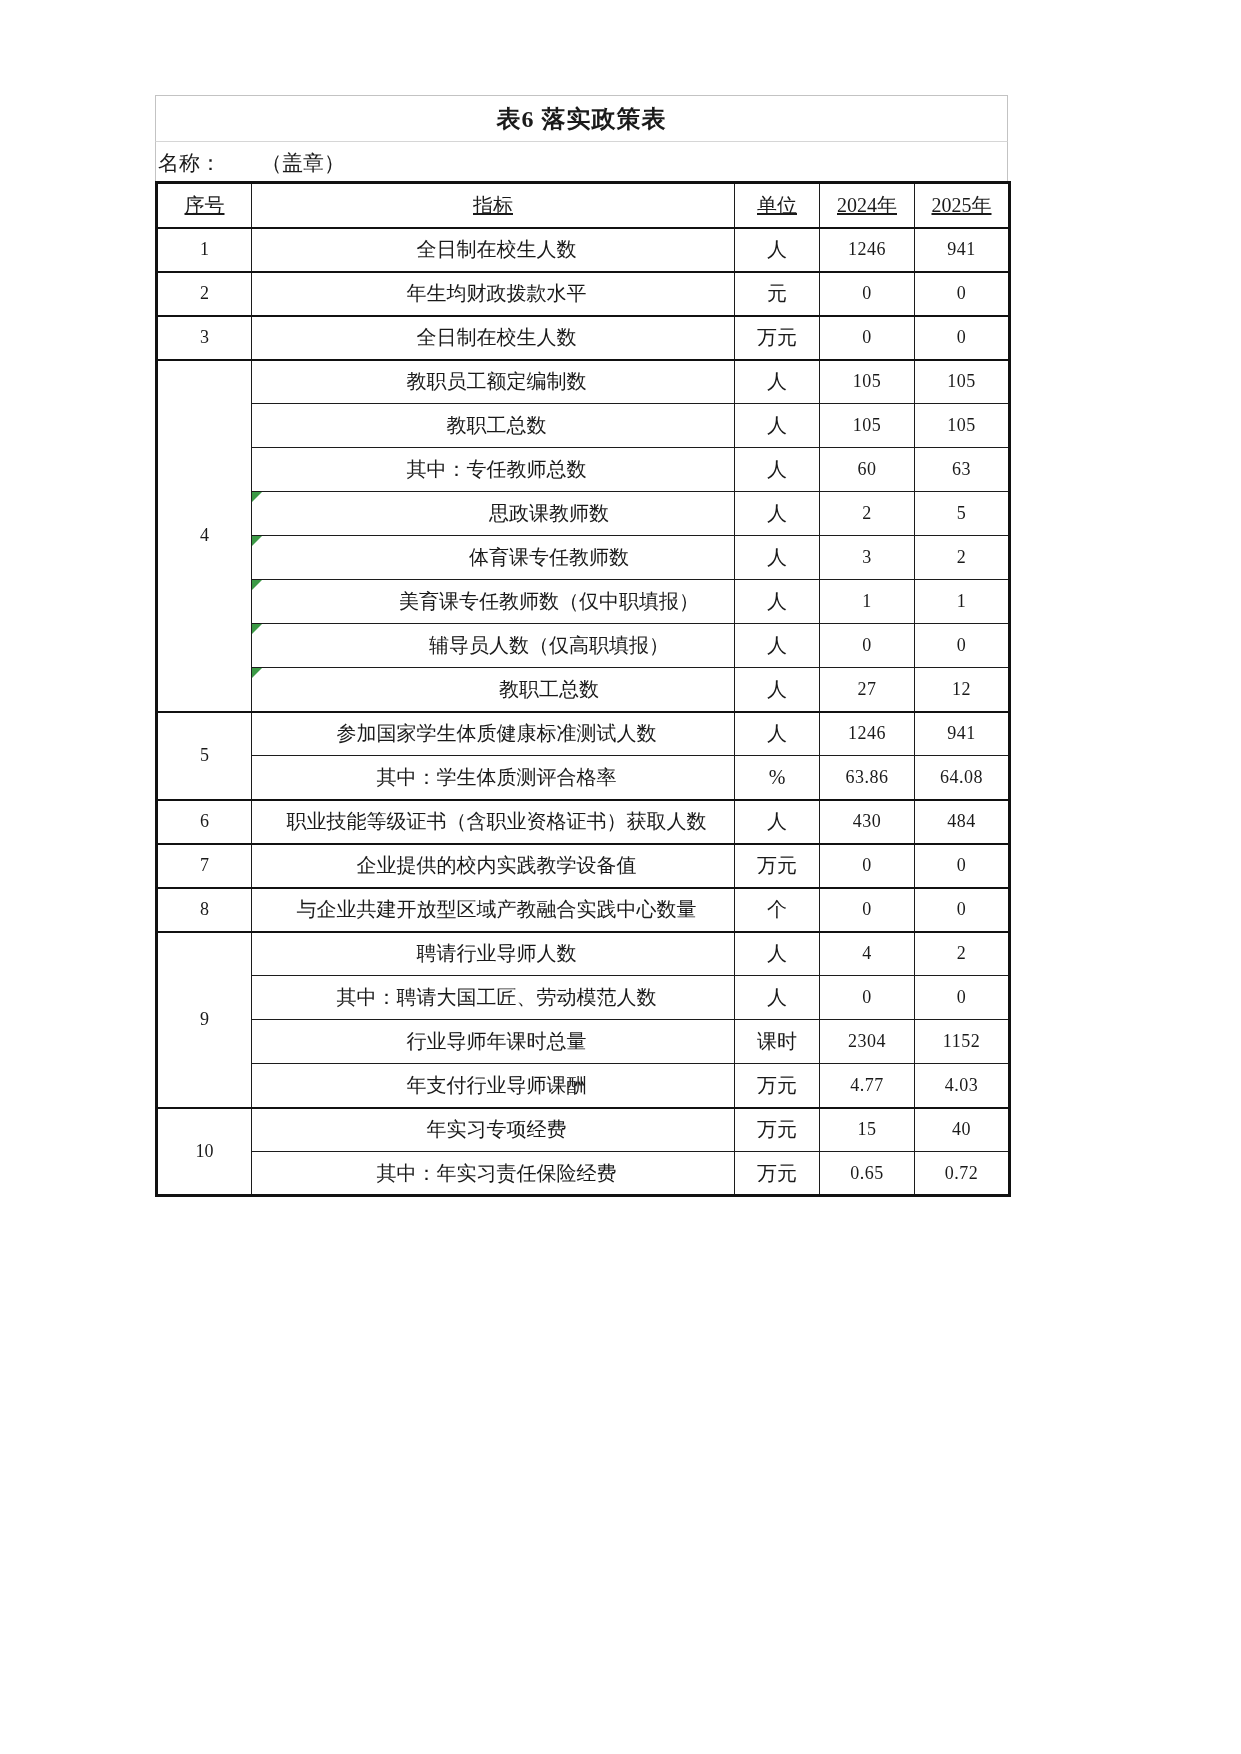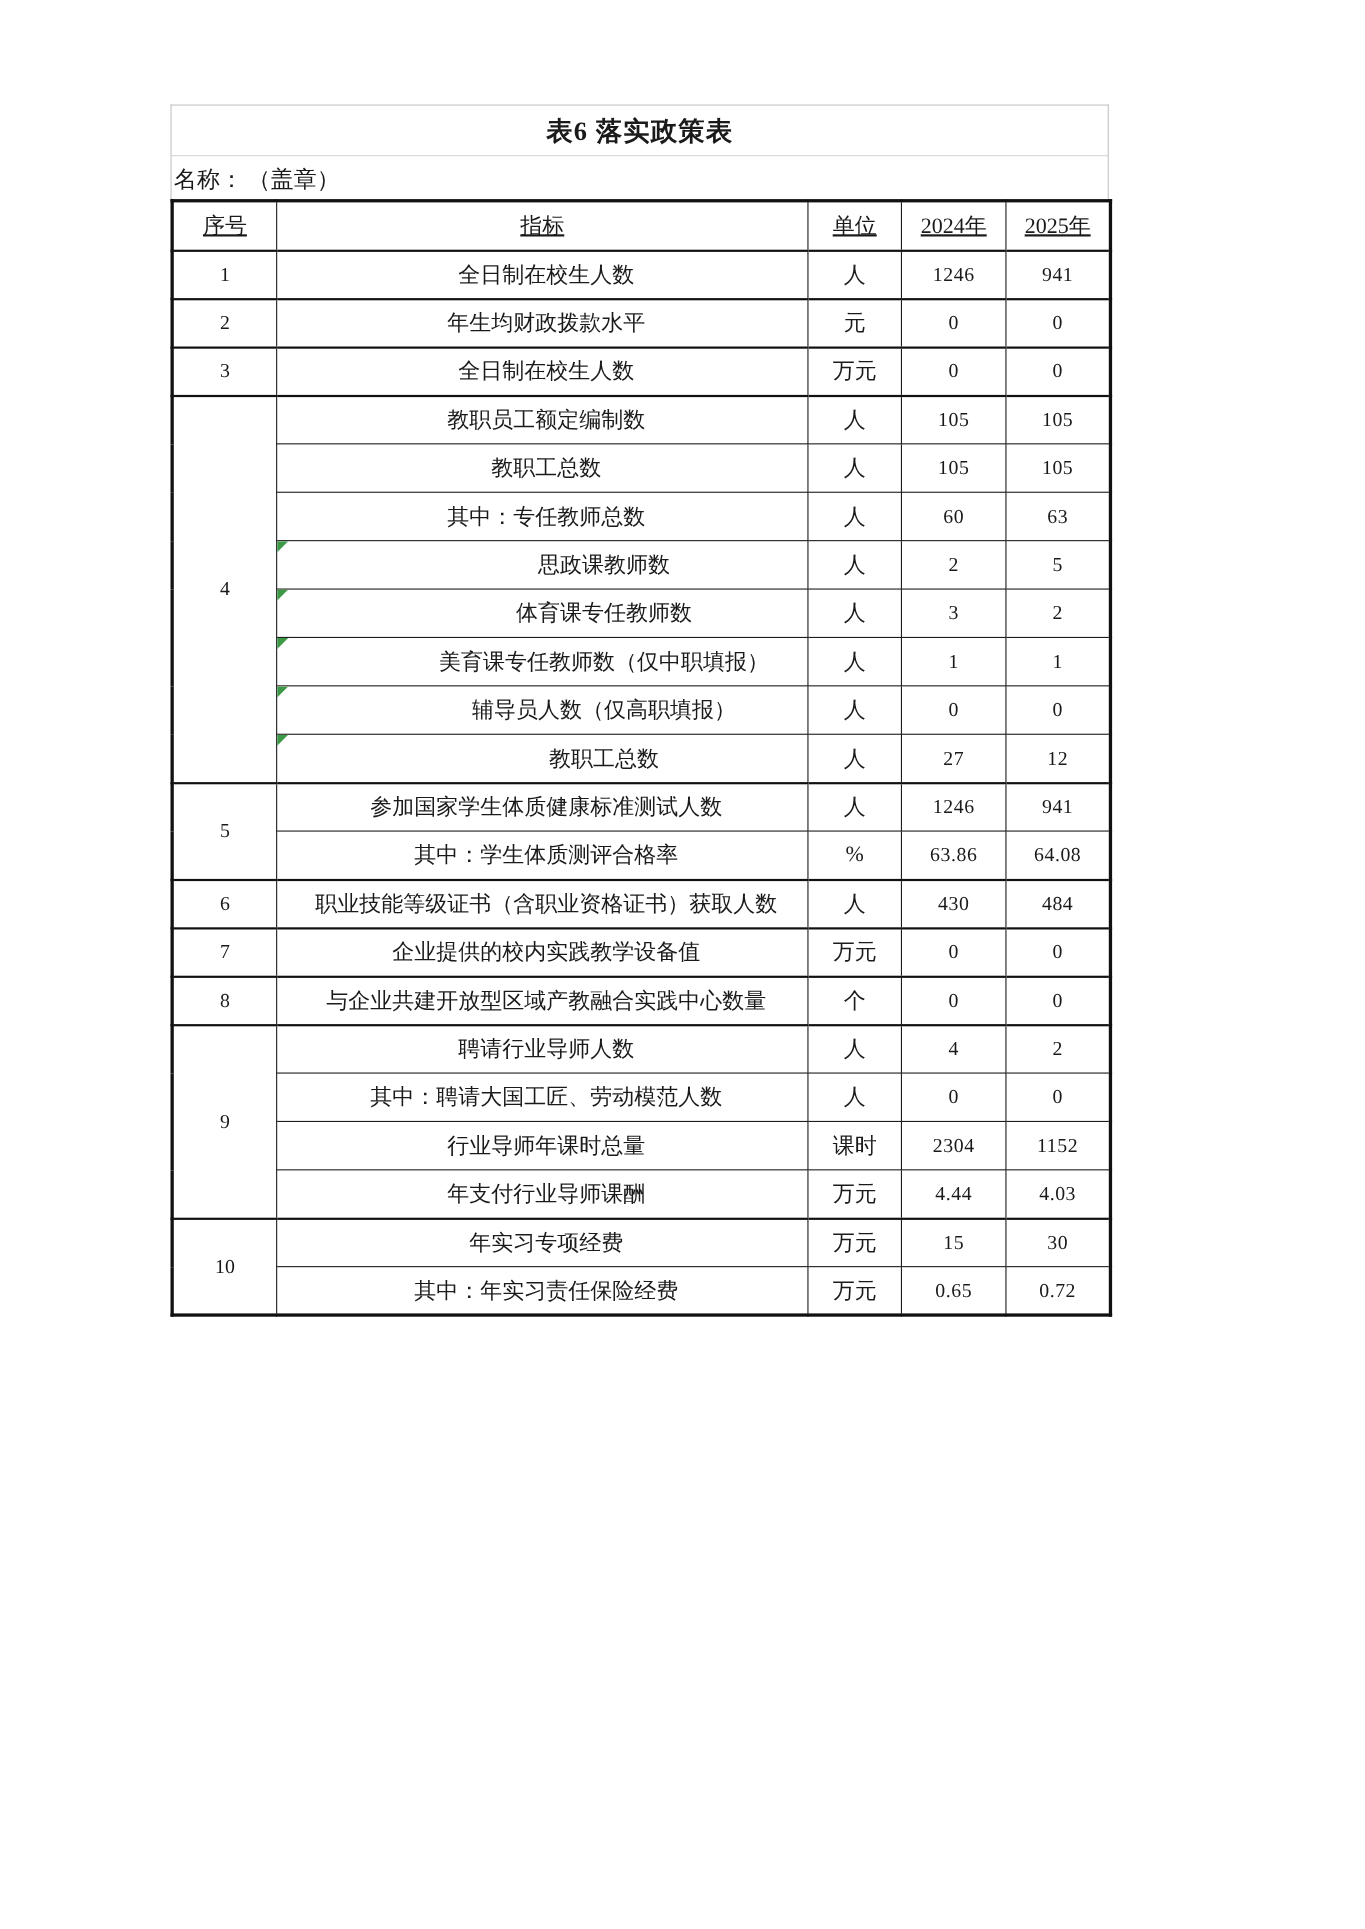--- a/index.html
+++ b/index.html
@@ -41,20 +41,21 @@
     box-sizing: border-box;
     width: 100%;
     height: 40px;
     border-left: 1px solid #c3c3c3;
     border-right: 1px solid #c3c3c3;
     border-top: 1px solid #d6d6d6;
     display: flex;
     align-items: center;
     font-size: 21px;
     padding-top: 2px;
+    gap: 36px;
   }
   .name-row .name-label {
     margin-left: 2px;
   }
   .name-row .name-underline {
     border-bottom: 2px solid #222;
     padding: 0 14px 1px 14px;
     margin-left: 2px;
   }
   .name-row .name-suffix {
@@ -271,29 +272,29 @@
           </tr>
           <tr>
             <td class="col-indicator"><span>行业导师年课时总量</span></td>
             <td class="col-unit">课时</td>
             <td class="col-num">2304</td>
             <td class="col-num">1152</td>
           </tr>
           <tr>
             <td class="col-indicator"><span>年支付行业导师课酬</span></td>
             <td class="col-unit">万元</td>
-            <td class="col-num">4.44</td>
+            <td class="col-num">4.77</td>
             <td class="col-num">4.03</td>
           </tr>
           <tr class="group-start">
             <td class="col-no" rowspan="2">10</td>
             <td class="col-indicator"><span>年实习专项经费</span></td>
             <td class="col-unit">万元</td>
             <td class="col-num">15</td>
-            <td class="col-num">30</td>
+            <td class="col-num">40</td>
           </tr>
           <tr>
             <td class="col-indicator"><span>其中：年实习责任保险经费</span></td>
             <td class="col-unit">万元</td>
             <td class="col-num">0.65</td>
             <td class="col-num">0.72</td>
           </tr>
         </tbody>
     </table>
 

